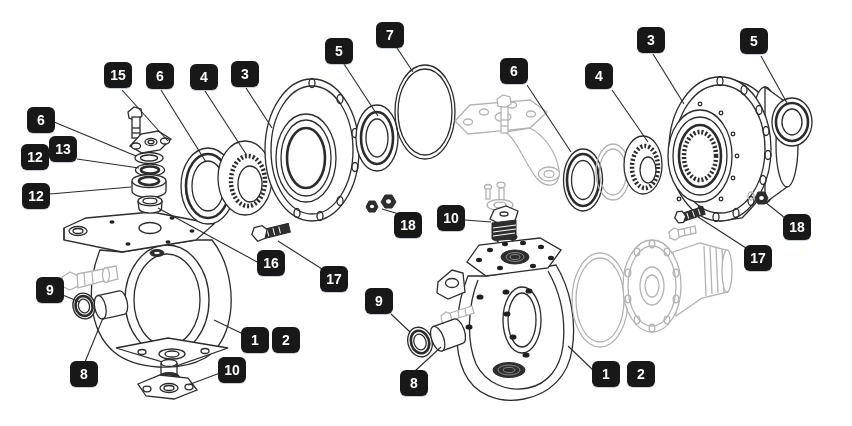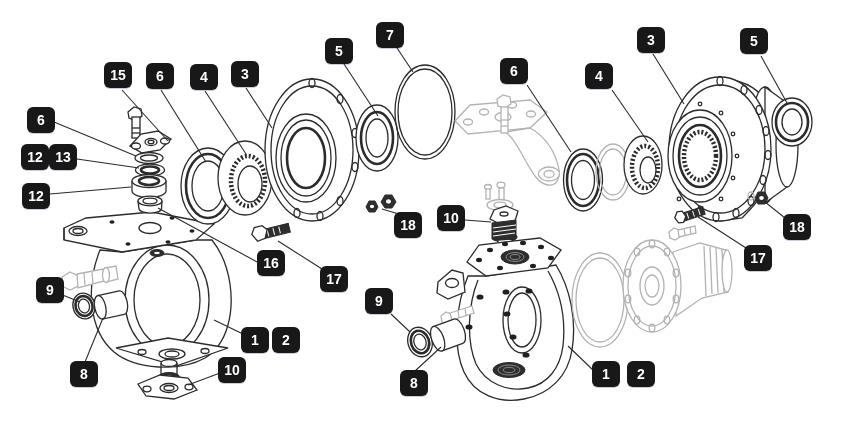--- a/index.html
+++ b/index.html
@@ -371,21 +371,21 @@
 </svg>
 
   <div class="callout" style="left:104px;top:62px">15</div>
   <div class="callout" style="left:146px;top:63px">6</div>
   <div class="callout" style="left:190px;top:64px">4</div>
   <div class="callout" style="left:231px;top:61px">3</div>
   <div class="callout" style="left:325px;top:38px">5</div>
   <div class="callout" style="left:376px;top:22px">7</div>
   <div class="callout" style="left:27px;top:107px">6</div>
   <div class="callout" style="left:21px;top:144px">12</div>
-  <div class="callout" style="left:49px;top:144px">13</div>
+  <div class="callout" style="left:49px;top:136px">13</div>
   <div class="callout" style="left:22px;top:183px">12</div>
   <div class="callout" style="left:257px;top:250px">16</div>
   <div class="callout" style="left:320px;top:266px">17</div>
   <div class="callout" style="left:394px;top:212px">18</div>
   <div class="callout" style="left:36px;top:277px">9</div>
   <div class="callout" style="left:70px;top:361px">8</div>
   <div class="callout" style="left:241px;top:327px">1</div>
   <div class="callout" style="left:272px;top:327px">2</div>
   <div class="callout" style="left:218px;top:357px">10</div>
 

